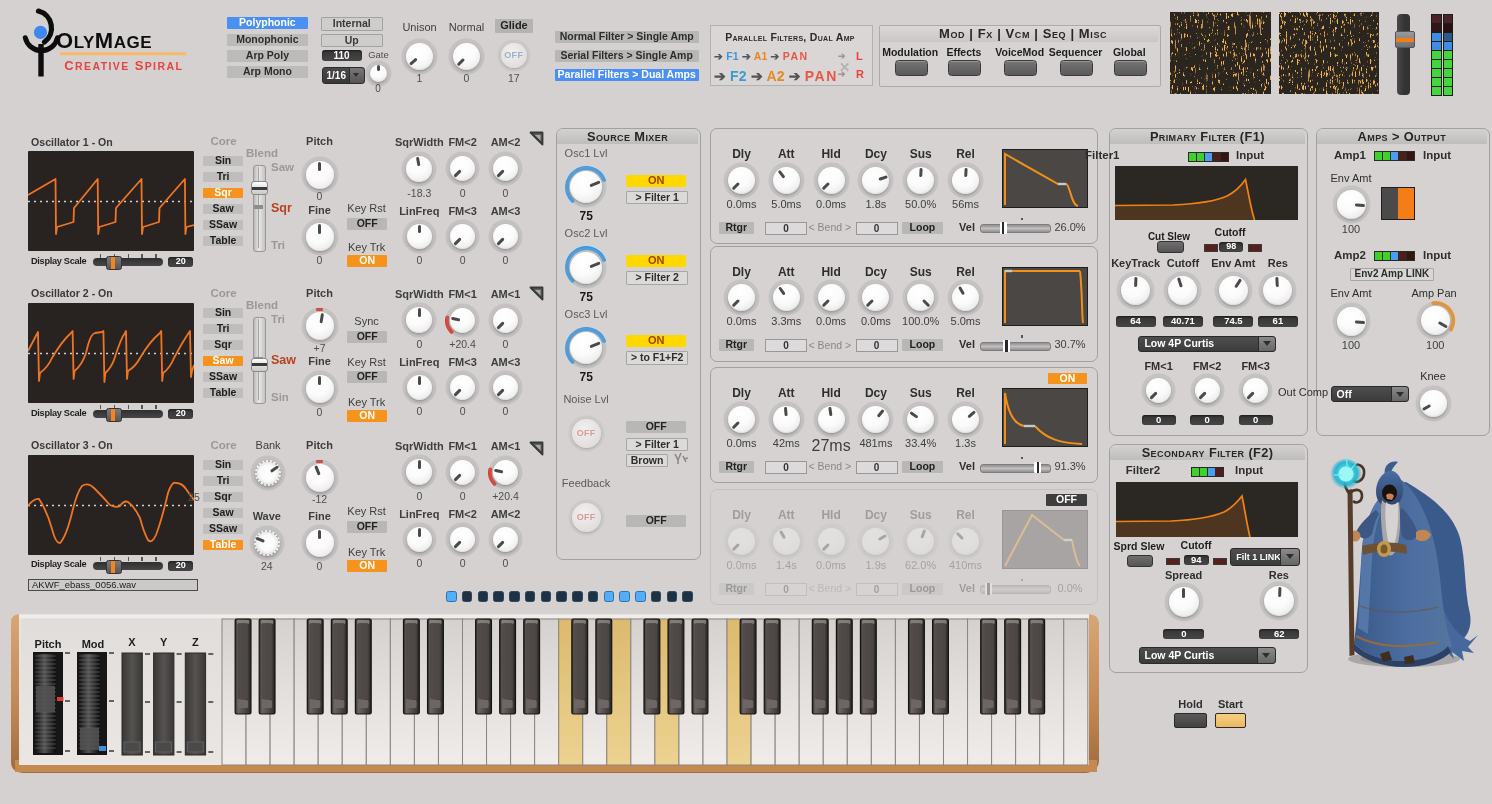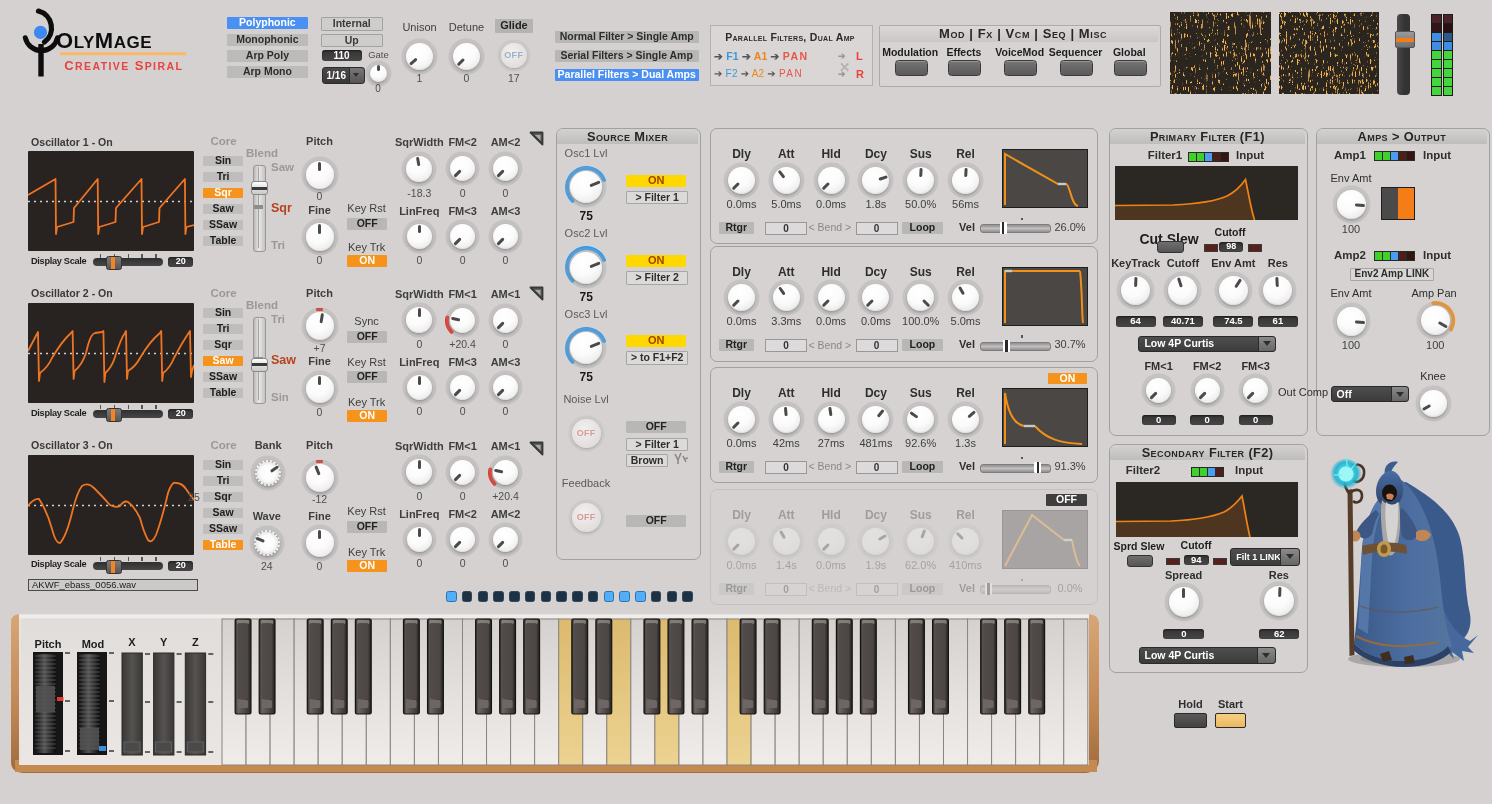--- a/index.html
+++ b/index.html
@@ -46,39 +46,39 @@
     </div>
 <div class="knob" style="left:369.5px;top:64.8px;width:17px;height:17px">
       <i style="transform:rotate(0deg)"></i>
     </div>
 <div class="lb" style="left:298px;top:83.3px;width:160px;text-align:center;font-size:10px;color:#4e4e4e;font-weight:400;letter-spacing:0px;">0</div>
 <div class="lb" style="left:339.5px;top:21.18px;width:160px;text-align:center;font-size:11px;color:#3e3e3e;font-weight:400;letter-spacing:0px;">Unison</div>
 <div class="knob" style="left:406.0px;top:43.0px;width:27px;height:27px">
       <i style="transform:rotate(-130deg)"></i>
     </div>
 <div class="lb" style="left:339.5px;top:71.99px;width:160px;text-align:center;font-size:10.5px;color:#4e4e4e;font-weight:400;letter-spacing:0px;">1</div>
-<div class="lb" style="left:386.5px;top:21.18px;width:160px;text-align:center;font-size:11px;color:#3e3e3e;font-weight:400;letter-spacing:0px;">Detune</div>
+<div class="lb" style="left:386.5px;top:21.18px;width:160px;text-align:center;font-size:11px;color:#3e3e3e;font-weight:400;letter-spacing:0px;">Normal</div>
 <div class="knob" style="left:453.0px;top:43.0px;width:27px;height:27px">
       <i style="transform:rotate(-135deg)"></i>
     </div>
 <div class="lb" style="left:386.5px;top:71.99px;width:160px;text-align:center;font-size:10.5px;color:#4e4e4e;font-weight:400;letter-spacing:0px;">0</div>
 <div class="bt" style="left:495px;top:19px;width:38px;height:13.5px;background:#b5b2b2;color:#222;font-size:11px;font-weight:700;line-height:12.5px;border-radius:1px;">Glide</div>
 <div class="knob koff" style="left:501px;top:42.5px;width:25.5px;height:25.5px">
       <span class="offtxt" style="line-height:25.5px;color:#9ab0ce">OFF</span>
     </div>
 <div class="lb" style="left:433.79999999999995px;top:71.99px;width:160px;text-align:center;font-size:10.5px;color:#4e4e4e;font-weight:400;letter-spacing:0px;">17</div>
 <div class="bt" style="left:554.8px;top:31.2px;width:143.8px;height:11.8px;background:#b9b6b6;color:#2d2d2d;font-size:10.5px;font-weight:700;line-height:10.8px;border-radius:1px;">Normal Filter &gt; Single Amp</div>
 <div class="bt" style="left:554.8px;top:49.9px;width:143.8px;height:11.8px;background:#b9b6b6;color:#2d2d2d;font-size:10.5px;font-weight:700;line-height:10.8px;border-radius:1px;">Serial Filters &gt; Single Amp</div>
 <div class="bt" style="left:554.8px;top:68.9px;width:143.8px;height:11.8px;background:#4a90f2;color:#fff;font-size:10.5px;font-weight:700;line-height:10.8px;border-radius:1px;">Parallel Filters &gt; Dual Amps</div>
 <div style="position:absolute;left:710px;top:25px;width:161px;height:59px;background:#d9d6d5;border:1px solid #b3b0b0"></div>
 <div class="lb" style="left:710px;top:30.990000000000002px;width:160px;text-align:center;font-size:10.5px;color:#2b2b2b;font-weight:700;letter-spacing:0px;font-variant:small-caps;letter-spacing:0.3px">Parallel Filters, Dual Amp</div>
 <div class="lb" style="left:714px;top:50px;width:130px;font-size:10.5px;font-weight:700;letter-spacing:0.2px"><span style="color:#555">➔</span> <span style="color:#3a9ad9">F1</span> <span style="color:#555">➔</span> <span style="color:#e8881e">A1</span> <span style="color:#555">➔</span> <span style="color:#e85748;letter-spacing:1.5px">PAN</span></div>
 <div class="lb" style="left:838px;top:51px;font-size:9px;font-weight:700;color:#9a9795">➔</div>
 <div class="lb" style="left:856px;top:50px;font-size:11px;font-weight:700;color:#e8433c">L</div>
-<div class="lb" style="left:714px;top:68px;width:130px;font-size:10px;font-weight:400;letter-spacing:0.2px"><span style="color:#555">➔</span> <span style="color:#3a9ad9">F2</span> <span style="color:#555">➔</span> <span style="color:#e8881e">A2</span> <span style="color:#555">➔</span> <span style="color:#e85748;letter-spacing:1.5px">PAN</span></div>
+<div class="lb" style="left:714px;top:68px;width:130px;font-size:14px;font-weight:700;letter-spacing:0.2px"><span style="color:#555">➔</span> <span style="color:#3a9ad9">F2</span> <span style="color:#555">➔</span> <span style="color:#e8881e">A2</span> <span style="color:#555">➔</span> <span style="color:#e85748;letter-spacing:1.5px">PAN</span></div>
 <div class="lb" style="left:838px;top:69px;font-size:9px;font-weight:700;color:#9a9795">➔</div>
 <div class="lb" style="left:856px;top:68px;font-size:11px;font-weight:700;color:#e8433c">R</div>
 <div class="lb" style="left:839px;top:59px;font-size:13.5px;color:#b5b2b2;font-weight:700">✕</div>
 <div style="position:absolute;left:879px;top:24.8px;width:280px;height:60px;background:#d6d3d2;border:1px solid #adaaaa;border-radius:2px"></div>
 <div style="position:absolute;left:880px;top:25.8px;width:278px;height:16px;background:linear-gradient(#dbd8d7,#c9c6c5)"></div>
 <div class="lb" style="left:939px;top:25.939999999999998px;width:160px;text-align:center;font-size:13px;color:#262626;font-weight:700;letter-spacing:0px;font-variant:small-caps;letter-spacing:0.6px">Mod | Fx | Vcm | Seq | Misc</div>
 <div class="lb" style="left:830.2px;top:45.99px;width:160px;text-align:center;font-size:10.5px;color:#1d1d1d;font-weight:700;letter-spacing:0px;">Modulation</div>
 <div style="position:absolute;left:894.7px;top:59.5px;width:31px;height:14.5px;background:linear-gradient(#757575,#5a5a5a);border:1px solid #3a3a3a;border-radius:3.5px;box-shadow:inset 0 1px 0 rgba(255,255,255,.25)"></div>
 <div class="lb" style="left:883.9px;top:45.99px;width:160px;text-align:center;font-size:10.5px;color:#1d1d1d;font-weight:700;letter-spacing:0px;">Effects</div>
 <div style="position:absolute;left:948.4px;top:59.5px;width:31px;height:14.5px;background:linear-gradient(#757575,#5a5a5a);border:1px solid #3a3a3a;border-radius:3.5px;box-shadow:inset 0 1px 0 rgba(255,255,255,.25)"></div>
@@ -256,21 +256,21 @@
 <div class="knob" style="left:305.5px;top:374.8px;width:28px;height:28px">
       <i style="transform:rotate(0deg)"></i>
     </div>
 <div class="lb" style="left:239.5px;top:405.69px;width:160px;text-align:center;font-size:10.5px;color:#4e4e4e;font-weight:400;letter-spacing:0px;">0</div>
 <div class="lb" style="left:286.6px;top:315.18px;width:160px;text-align:center;font-size:11px;color:#3e3e3e;font-weight:400;letter-spacing:0px;">Sync</div>
 <div class="bt" style="left:347.2px;top:330.7px;width:40px;height:12px;background:#b9b6b6;color:#222;font-size:10.5px;font-weight:700;line-height:11px;border-radius:1px;">OFF</div>
 <div class="lb" style="left:286.6px;top:355.58px;width:160px;text-align:center;font-size:11px;color:#3e3e3e;font-weight:400;letter-spacing:0px;">Key Rst</div>
 <div class="bt" style="left:347.2px;top:371.2px;width:40px;height:12px;background:#b9b6b6;color:#222;font-size:10.5px;font-weight:700;line-height:11px;border-radius:1px;">OFF</div>
 <div class="lb" style="left:286.6px;top:395.78000000000003px;width:160px;text-align:center;font-size:11px;color:#3e3e3e;font-weight:400;letter-spacing:0px;">Key Trk</div>
 <div class="bt" style="left:347.2px;top:410.1px;width:40px;height:12px;background:#f5931d;color:#fff;font-size:10.5px;font-weight:700;line-height:11px;border-radius:1px;">ON</div>
-<div class="lb" style="left:188.10000000000002px;top:439.18px;width:160px;text-align:center;font-size:11px;color:#3e3e3e;font-weight:700;letter-spacing:0px;">Bank</div>
+<div class="lb" style="left:188.10000000000002px;top:439.18px;width:160px;text-align:center;font-size:11px;color:#3e3e3e;font-weight:400;letter-spacing:0px;">Bank</div>
 <div class="knob serr" style="left:255.10000000000002px;top:459.9px;width:26px;height:26px">
       <i style="transform:rotate(55deg)"></i>
     </div>
 <div class="lb" style="left:188.10000000000002px;top:490.99px;width:160px;font-size:10.5px;color:#4e4e4e;font-weight:400;letter-spacing:0px;">25</div>
 <div class="lb" style="left:186.8px;top:509.68px;width:160px;text-align:center;font-size:11px;color:#3e3e3e;font-weight:700;letter-spacing:0px;">Wave</div>
 <div class="knob serr" style="left:253.8px;top:529.6px;width:26px;height:26px">
       <i style="transform:rotate(-68deg)"></i>
     </div>
 <div class="lb" style="left:186.8px;top:560.49px;width:160px;text-align:center;font-size:10.5px;color:#4e4e4e;font-weight:400;letter-spacing:0px;">24</div>
 <div class="lb" style="left:239.5px;top:439.18px;width:160px;text-align:center;font-size:11px;color:#3e3e3e;font-weight:700;letter-spacing:0px;">Pitch</div>
@@ -566,31 +566,31 @@
 <div class="lb" style="left:661.5px;top:437.08px;width:160px;text-align:center;font-size:11px;color:#3e3e3e;font-weight:400;letter-spacing:0px;">0.0ms</div>
 <div class="lb" style="left:706.3px;top:386.46px;width:160px;text-align:center;font-size:12px;color:#2e2e2e;font-weight:700;letter-spacing:0px;">Att</div>
 <div class="knob" style="left:772.8px;top:405.9px;width:27px;height:27px">
       <i style="transform:rotate(-5deg)"></i>
     </div>
 <div class="lb" style="left:706.3px;top:437.08px;width:160px;text-align:center;font-size:11px;color:#3e3e3e;font-weight:400;letter-spacing:0px;">42ms</div>
 <div class="lb" style="left:751.1px;top:386.46px;width:160px;text-align:center;font-size:12px;color:#2e2e2e;font-weight:700;letter-spacing:0px;">Hld</div>
 <div class="knob" style="left:817.6px;top:405.9px;width:27px;height:27px">
       <i style="transform:rotate(-8deg)"></i>
     </div>
-<div class="lb" style="left:751.1px;top:437.08px;width:160px;text-align:center;font-size:11px;color:#3e3e3e;font-weight:400;letter-spacing:0px;">27ms</div>
+<div class="lb" style="left:751.1px;top:437.08px;width:160px;text-align:center;font-size:16px;color:#3e3e3e;font-weight:400;letter-spacing:0px;">27ms</div>
 <div class="lb" style="left:795.9px;top:386.46px;width:160px;text-align:center;font-size:12px;color:#2e2e2e;font-weight:700;letter-spacing:0px;">Dcy</div>
 <div class="knob" style="left:862.4px;top:405.9px;width:27px;height:27px">
       <i style="transform:rotate(40deg)"></i>
     </div>
 <div class="lb" style="left:795.9px;top:437.08px;width:160px;text-align:center;font-size:11px;color:#3e3e3e;font-weight:400;letter-spacing:0px;">481ms</div>
 <div class="lb" style="left:840.7px;top:386.46px;width:160px;text-align:center;font-size:12px;color:#2e2e2e;font-weight:700;letter-spacing:0px;">Sus</div>
 <div class="knob" style="left:907.2px;top:405.9px;width:27px;height:27px">
       <i style="transform:rotate(-55deg)"></i>
     </div>
-<div class="lb" style="left:840.7px;top:437.08px;width:160px;text-align:center;font-size:11px;color:#3e3e3e;font-weight:400;letter-spacing:0px;">92.6%</div>
+<div class="lb" style="left:840.7px;top:437.08px;width:160px;text-align:center;font-size:11px;color:#3e3e3e;font-weight:400;letter-spacing:0px;">33.4%</div>
 <div class="lb" style="left:885.5px;top:386.46px;width:160px;text-align:center;font-size:12px;color:#2e2e2e;font-weight:700;letter-spacing:0px;">Rel</div>
 <div class="knob" style="left:952.0px;top:405.9px;width:27px;height:27px">
       <i style="transform:rotate(50deg)"></i>
     </div>
 <div class="lb" style="left:885.5px;top:437.08px;width:160px;text-align:center;font-size:11px;color:#3e3e3e;font-weight:400;letter-spacing:0px;">1.3s</div>
 <div class="bt" style="left:718.7px;top:460.9px;width:35px;height:12.2px;background:#b9b6b6;color:#222;font-size:10.5px;font-weight:700;line-height:11.2px;border-radius:1px;">Rtgr</div>
 <div style="position:absolute;left:765px;top:460.9px;width:40px;height:11px;background:#dcdada;border:1px solid #9a9797;font-size:10px;text-align:center;line-height:11px;color:#333;font-weight:700">0</div>
 <div class="lb" style="left:749.8px;top:460.39px;width:160px;text-align:center;font-size:10.5px;color:#8a8786;font-weight:400;letter-spacing:0px;">&lt; Bend &gt;</div>
 <div style="position:absolute;left:855.5px;top:460.9px;width:40px;height:11px;background:#dcdada;border:1px solid #9a9797;font-size:10px;text-align:center;line-height:11px;color:#333;font-weight:700">0</div>
 <div class="bt" style="left:902.3px;top:460.9px;width:40.3px;height:12.2px;background:#b9b6b6;color:#222;font-size:10.5px;font-weight:700;line-height:11.2px;border-radius:1px;">Loop</div>
@@ -655,35 +655,35 @@
 <div style="position:absolute;left:1001.5px;top:510.0px;width:86px;height:59px;background:#4a4744;border:1.6px solid #1e1e1e;box-sizing:border-box"></div>
 <svg style="position:absolute;left:1001.5px;top:510.0px" width="86" height="59" viewBox="0 0 86 59">
         <path d="M3,56 L30,5 L62,30 L70,30" fill="none" stroke="#f09018" stroke-width="2"></path>
         <path d="M70,30 C72,40 74,52 78,56" fill="none" stroke="#f09018" stroke-width="2"></path>
         <line x1="62" y1="30" x2="70" y2="30" stroke="#c9c9c9" stroke-width="2.4"></line>
       </svg>
 </div>
 <div class="bt" style="left:1046px;top:494.2px;width:41px;height:11.5px;background:#3e3e3e;color:#fff;font-size:10.5px;font-weight:700;line-height:10.5px;border-radius:1px;">OFF</div>
 <div class="panel" style="left:1108.9px;top:128px;width:197px;height:306px"></div>
 <div class="phead" style="left:1109.9px;top:129px;width:195px">Primary Filter (F1)</div>
-<div class="lb" style="left:1085px;top:149.37px;width:160px;text-align:center;font-size:11.5px;color:#2e2e2e;font-weight:700;letter-spacing:0px;">Filter1</div>
+<div class="lb" style="left:1085px;top:149.37px;width:160px;text-align:left;font-size:11.5px;color:#2e2e2e;font-weight:700;letter-spacing:0px;">Filter1</div>
 <div class="led5" style="left:1188px;top:151.5px">
       <b style="background:#3fd02c"></b>
       <b style="background:#3fd02c"></b>
       <b style="background:#4a9df0"></b>
       <b style="background:#4a2018"></b>
       <b style="background:#351510"></b>
     </div>
 <div class="lb" style="left:1170px;top:149.37px;width:160px;text-align:center;font-size:11.5px;color:#2e2e2e;font-weight:700;letter-spacing:0px;">Input</div>
 <div style="position:absolute;left:1115.4px;top:166px;width:183px;height:54px;background:#2b2723"></div>
 <svg style="position:absolute;left:1115.4px;top:166px" width="183" height="54" viewBox="0 0 183 54">
       <path d="M0,39.5 L58,39 C80,38 100,35.5 112,30 C122,25 127,18.5 130.5,13.5 C133,25 136,43 139.5,54 L0,54 Z" fill="#4e3520"></path>
       <path d="M0,39.5 L58,39 C80,38 100,35.5 112,30 C122,25 127,18.5 130.5,13.5 C133,25 136,43 139.5,54" fill="none" stroke="#ef8216" stroke-width="1.7"></path>
     </svg>
-<div class="lb" style="left:1089px;top:230.99px;width:160px;text-align:center;font-size:14px;color:#1d1d1d;font-weight:700;letter-spacing:0px;">Cut Slew</div>
+<div class="lb" style="left:1089px;top:230.99px;width:160px;text-align:center;font-size:10px;color:#1d1d1d;font-weight:700;letter-spacing:0px;">Cut Slew</div>
 <div style="position:absolute;left:1156.6px;top:241.4px;width:25px;height:9.5px;background:linear-gradient(#6f6f6f,#555);border:1px solid #333;border-radius:3px"></div>
 <div class="lb" style="left:1150px;top:225.99px;width:160px;text-align:center;font-size:10.5px;color:#1d1d1d;font-weight:700;letter-spacing:0px;">Cutoff</div>
 <div style="position:absolute;left:1203.5px;top:244.1px;width:12px;height:6px;background:#57201a;border:1px solid #3a3a3a"></div>
 <div class="dd" style="left:1219.3px;top:242px;width:24px;height:9.8px;font-size:9px;line-height:9.8px;border-radius:3px">98</div>
 <div style="position:absolute;left:1248.2px;top:244.1px;width:12px;height:6px;background:#57201a;border:1px solid #3a3a3a"></div>
 <div class="lb" style="left:1055.6px;top:256.68px;width:160px;text-align:center;font-size:11px;color:#2e2e2e;font-weight:700;letter-spacing:0px;">KeyTrack</div>
 <div class="knob" style="left:1121.1px;top:276.2px;width:29px;height:29px">
       <i style="transform:rotate(2deg)"></i>
     </div>
 <div class="dd" style="left:1115.6px;top:316px;width:40px;height:10.5px;font-size:9.5px;line-height:10.5px;border-radius:3px">64</div>

